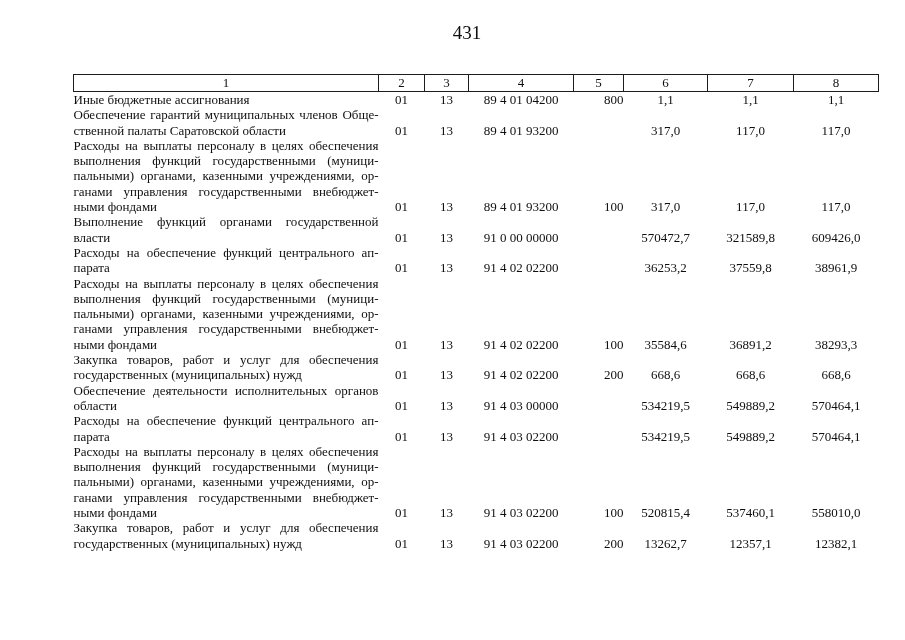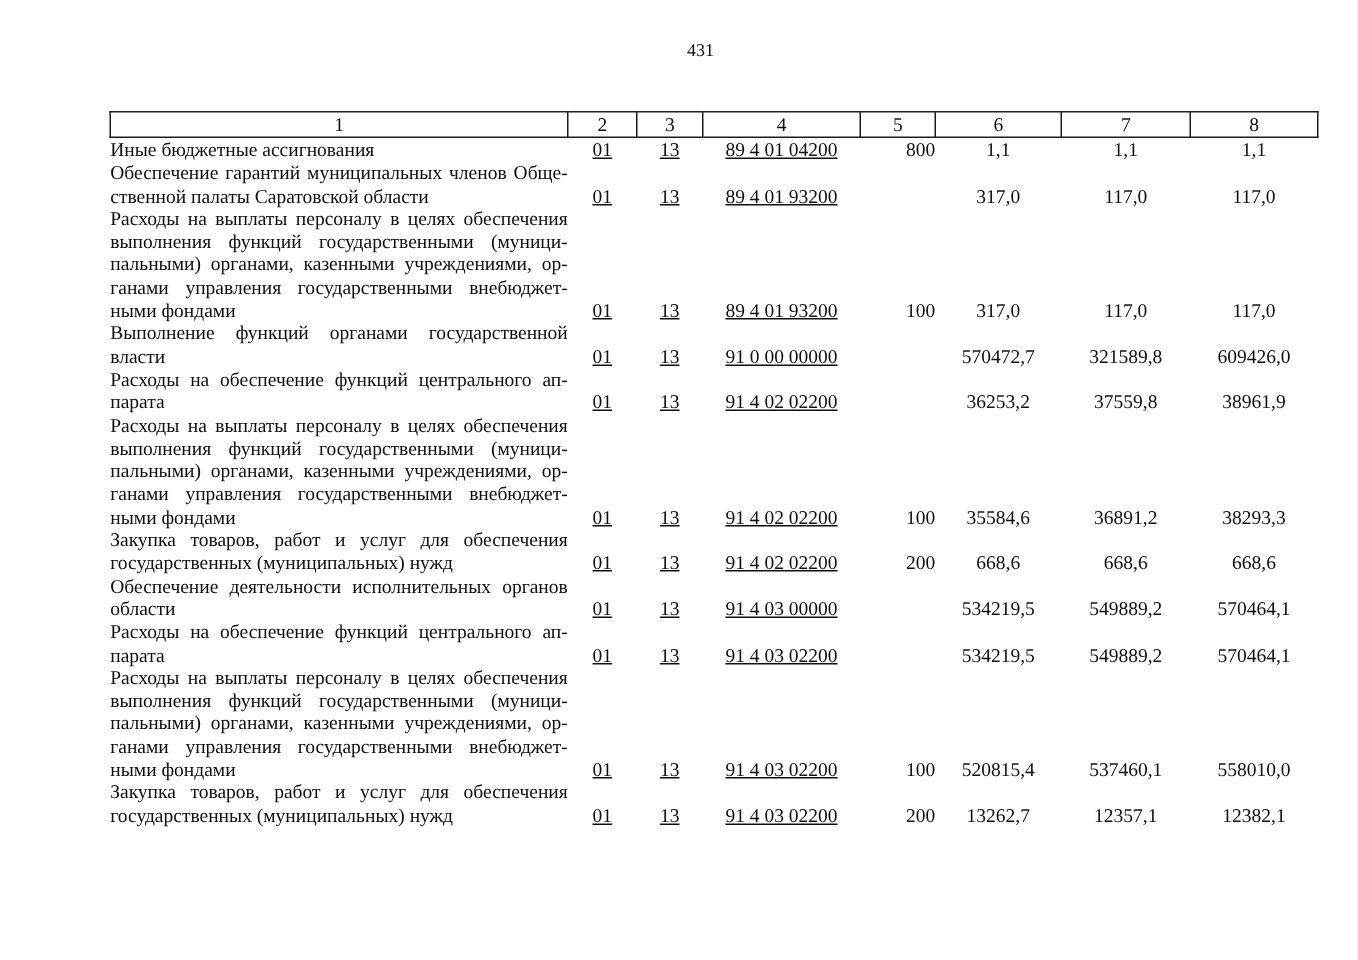--- a/index.html
+++ b/index.html
@@ -15,21 +15,21 @@
     font-family: "Liberation Serif", "DejaVu Serif", serif;
     color: #0f0f0f;
     overflow: hidden;
   }
   .page-number {
     position: absolute;
     top: 25px;
     left: 73px;
     width: 788px;
     text-align: center;
-    font-size: 12px;
+    font-size: 19px;
     line-height: 16px;
   }
   table.budget {
     position: absolute;
     left: 73px;
     top: 74px;
     width: 805px;
     border-collapse: collapse;
     table-layout: fixed;
     font-size: 13px;
@@ -43,21 +43,21 @@
     border: 1.5px solid #1c1c1c;
     text-align: center;
     vertical-align: middle;
     height: 16px;
     line-height: 16px;
     padding: 0;
   }
   td.c1 { padding-left: 9px; padding-right: 4px; }
   .jl { text-align: justify; text-align-last: justify; text-justify: inter-word; }
   .ll { text-align: left; }
-  td.cc { text-align: center; text-decoration: underline; }
+  td.cc { text-align: center; }
   td.c5 { text-align: right; padding-right: 2px; }
   td.cr { text-align: center; padding-right: 13px; }
 </style>
 </head>
 <body>
 
 <div class="page">
 
   <div class="page-number">431</div>
 

